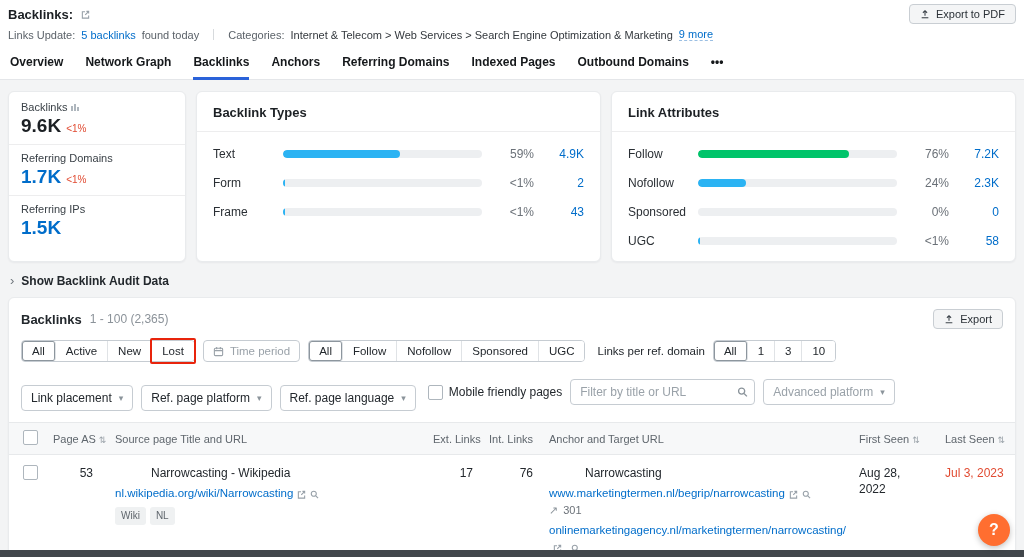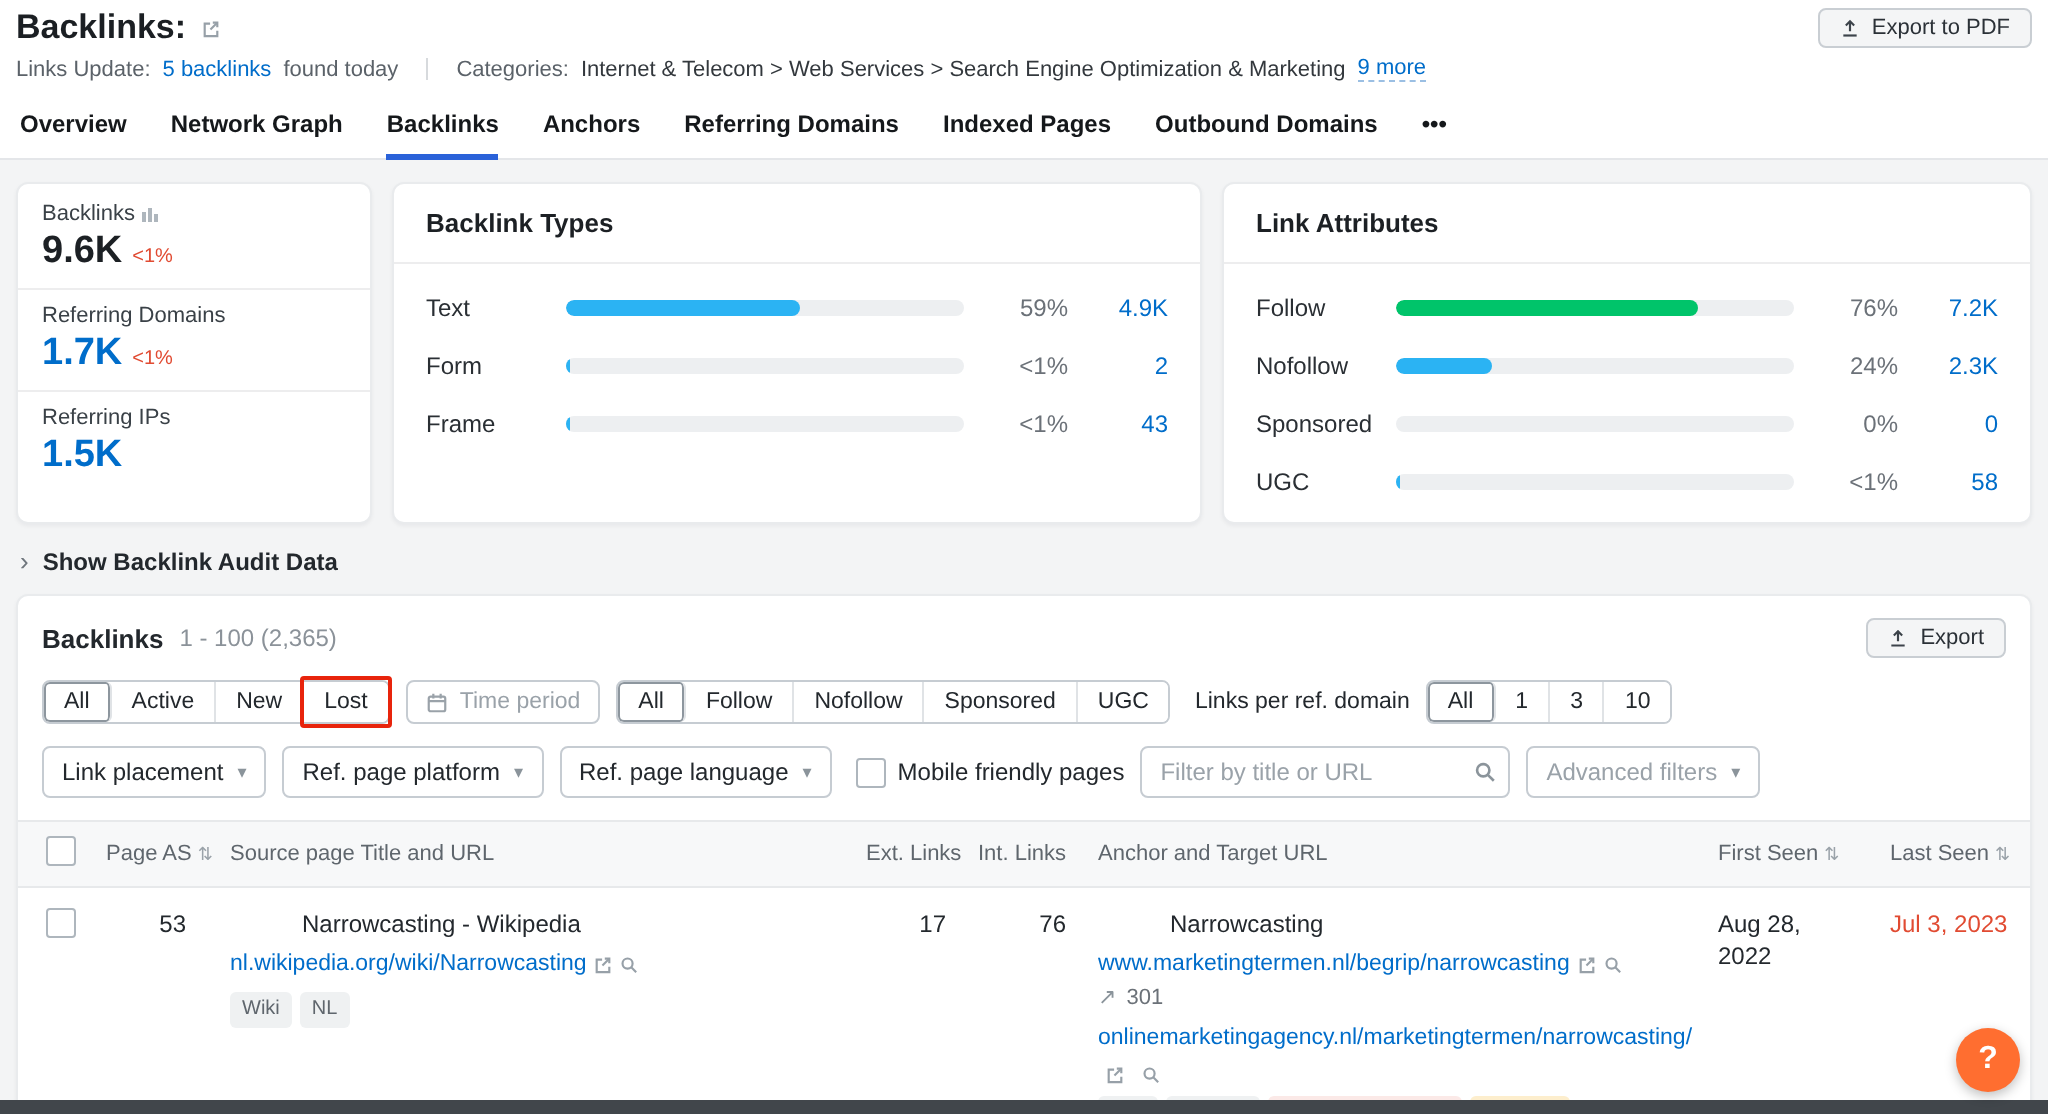--- a/index.html
+++ b/index.html
@@ -1,21 +1,21 @@
 <!DOCTYPE html>
 <html><head>
 <meta charset="utf-8">
 <style>
   html,body{margin:0;padding:0;}
   .app{width:1024px;height:557px;position:relative;overflow:hidden;background:#f3f4f5;
        font-family:"Liberation Sans",sans-serif;color:#23282d;}
   
   .topbar{background:#fff;padding-top:4px;}
   .title-row{display:flex;justify-content:space-between;align-items:center;padding:0 8px;}
-  .page-title{font-size:17px;font-weight:700;margin:0;display:flex;align-items:center;gap:4px;color:#1b1f23;}
+  .page-title{font-size:13px;font-weight:700;margin:0;display:flex;align-items:center;gap:4px;color:#1b1f23;}
   .btn{display:inline-flex;align-items:center;gap:6px;background:#f4f5f6;border:1px solid #c9ced3;
        border-radius:4px;font-size:11px;color:#2b3137;padding:3px 10px;cursor:pointer;font-family:inherit;}
   .meta-row{display:flex;align-items:center;gap:6px;font-size:11px;color:#5b6269;padding:4px 8px 0;}
   .meta-row .link{color:#006dca;cursor:pointer;}
   .vdiv{width:1px;height:11px;background:#d7dadd;margin:0 8px;}
   .cat-value{color:#33383d;}
   .more-link{color:#006dca;border-bottom:1px dashed #9bbfe3;cursor:pointer;}
   .tabs{display:flex;gap:22px;padding:0 10px;margin-top:9px;border-bottom:1px solid #e4e6e9;}
   .tab{font-size:12px;font-weight:700;color:#15181b;padding:5px 0 8px;border-bottom:3px solid transparent;
        margin-bottom:-1px;cursor:pointer;white-space:nowrap;}
@@ -54,21 +54,21 @@
            color:#23282d;cursor:pointer;font-family:inherit;position:relative;}
   .seg-btn:first-child{border-radius:3px 0 0 3px;}
   .seg-btn:last-child{border-right:none;border-radius:0 3px 3px 0;}
   .seg-btn.selected{box-shadow:inset 0 0 0 1px #8d969e;border-radius:3px;}
   .seg-btn.annotated::after{content:"";position:absolute;top:-3px;bottom:-3px;left:-2px;right:-2px;
            border:2px solid #e8240c;border-radius:2px;pointer-events:none;}
   .ghost-btn{display:inline-flex;align-items:center;gap:6px;border:1px solid #c6ccd2;border-radius:4px;
            padding:4px 9px;font-size:11.5px;color:#9aa2a9;background:#fff;cursor:pointer;font-family:inherit;}
   .filter-label{font-size:11.5px;color:#23282d;margin-left:4px;white-space:nowrap;}
   .filters-row2{display:flex;align-items:center;gap:8px;padding:11px 12px 0;}
-  .dd-wrap{display:flex;gap:8px;}
+  .dd-wrap{display:flex;gap:8px;margin-top:12px;}
   .dropdown-btn{display:inline-flex;align-items:center;gap:7px;border:1px solid #c6ccd2;border-radius:4px;
            padding:5px 9px;font-size:12px;color:#23282d;background:#fff;cursor:pointer;font-family:inherit;}
   .dropdown-btn .chev{color:#8b949b;font-size:9px;}
   .dropdown-btn.muted{color:#9aa2a9;}
   .checkbox{width:13px;height:13px;border:1px solid #aeb6bd;border-radius:2px;background:#fff;display:inline-block;flex:none;}
   .checkbox-wrap{display:flex;align-items:center;gap:6px;font-size:12px;color:#23282d;margin-left:4px;cursor:pointer;}
   .search-box{position:relative;}
   .search-box input{width:148px;border:1px solid #c6ccd2;border-radius:4px;padding:5px 26px 5px 9px;
            font-size:12px;font-family:inherit;color:#23282d;}
   .search-box input::placeholder{color:#9aa2a9;}
@@ -331,21 +331,21 @@
         <div class="search-box">
           <input type="text" placeholder="Filter by title or URL" style="">
           <span class="mag">
               <svg width="11" height="11" viewBox="0 0 10 10" fill="none" stroke="#8b949b" stroke-width="1.2">
                 <circle cx="4.2" cy="4.2" r="2.8"></circle>
                 <path d="M6.4 6.4 9 9"></path>
               </svg>
             </span>
         </div>
         <button class="dropdown-btn muted">
-          <span>Advanced filters</span>
+          <span>Advanced platform</span>
           <span class="chev">▾</span>
         </button>
       </div>
 
       <table>
         <colgroup>
           <col style="width:36px">
             <col style="width:62px">
             <col style="width:318px">
             <col style="width:56px">

